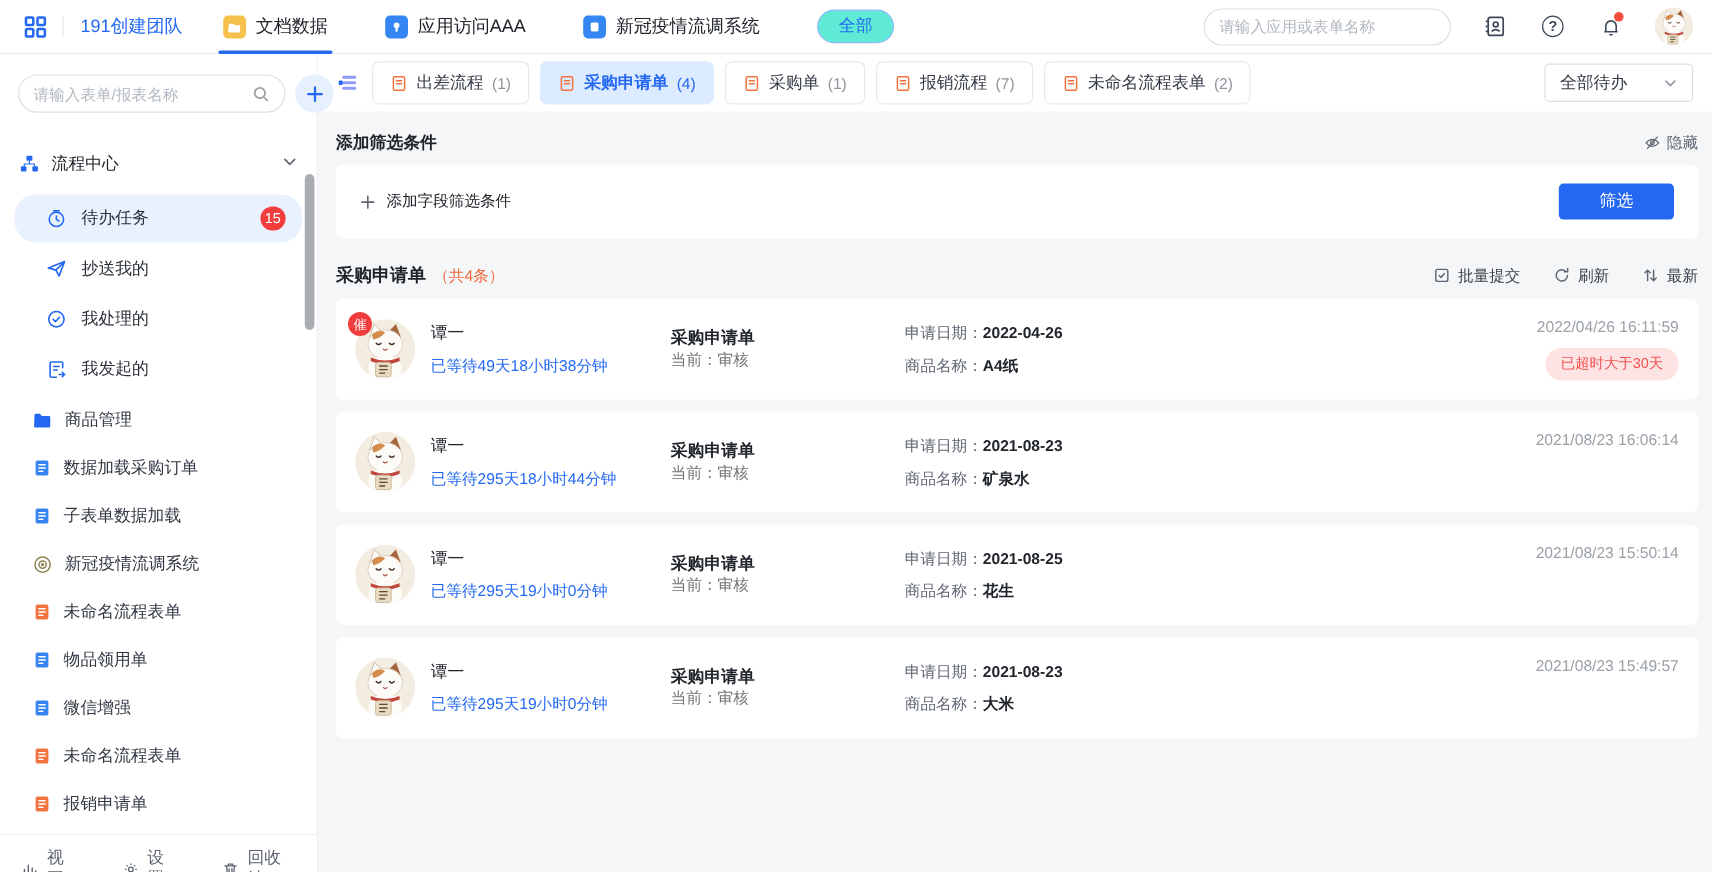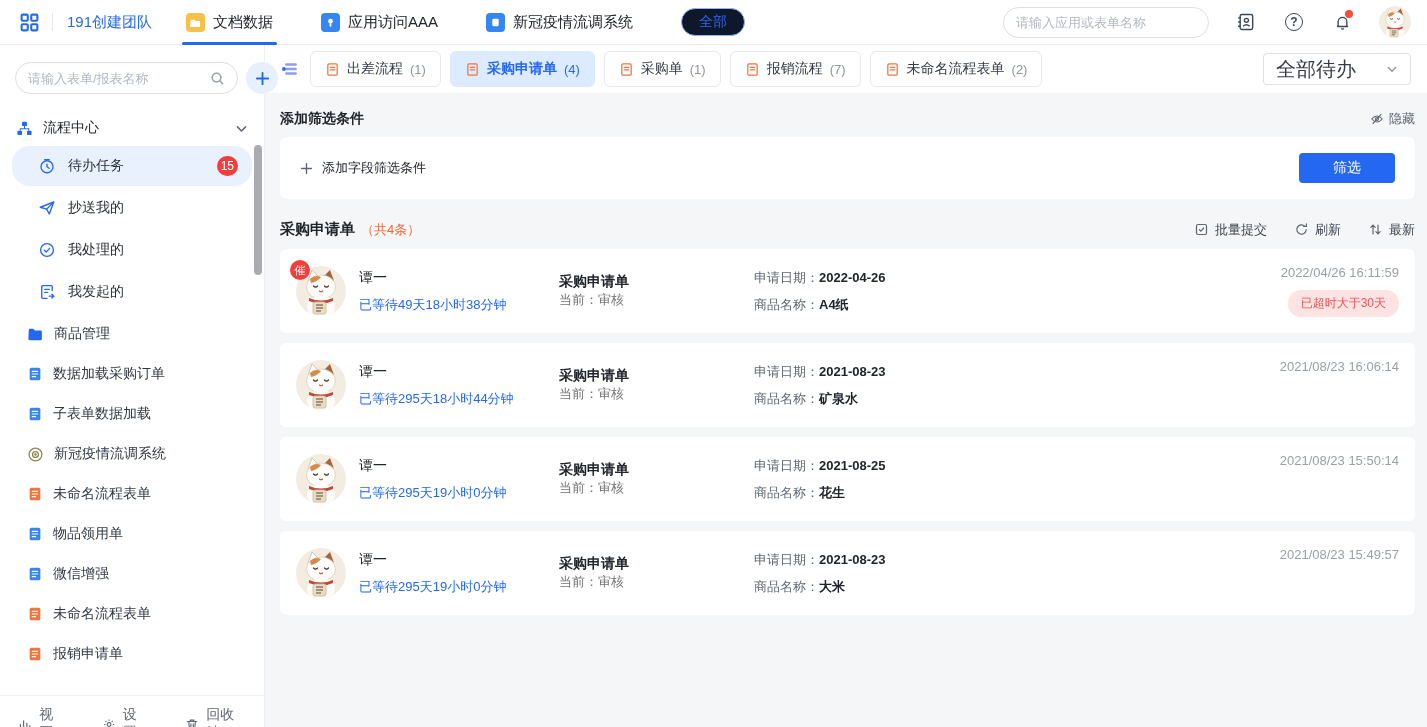--- a/index.html
+++ b/index.html
@@ -13,21 +13,21 @@
   .grid-btn { width:26px; height:26px; display:flex; align-items:center; justify-content:center; cursor:pointer; }
   .tb-divider { width:1px; height:18px; background:#e3e6ea; margin:0 14px 0 10px; }
   .team-name { color:#2468f2; font-size:15px; margin-right:34px; cursor:pointer; }
   .app-tab { display:flex; align-items:center; gap:8px; height:45px; position:relative;
     margin-right:48px; cursor:pointer; font-size:15px; color:#20242b; }
   .app-ico { width:19px; height:19px; border-radius:4px; display:flex; align-items:center; justify-content:center; }
   .app-ico.yellow { background:#f6c04d; }
   .app-ico.blue { background:#3585f2; }
   .app-tab.active::after { content:""; position:absolute; left:-4px; right:-4px; bottom:0;
     height:3px; background:#2468f2; border-radius:2px; }
-  .all-pill { border:1px solid #8db8fa; background:#0f172a; color:#2468f2; font-size:14px;
+  .all-pill { border:1px solid #8db8fa; background:#5eead4; color:#2468f2; font-size:14px;
     padding:4px 17px; border-radius:15px; cursor:pointer; }
   .tb-right { margin-left:auto; display:flex; align-items:center; gap:26px; }
   .tb-search { width:206px; height:31px; border:1px solid #dcdfe4; border-radius:16px;
     display:flex; align-items:center; padding:0 12px; gap:6px; }
   .tb-search input { border:0; outline:0; flex:1; font-size:13px; color:#333;
     font-family:inherit; background:transparent; }
   .tb-search input::placeholder { color:#b3b9c2; }
   .tb-icon { width:22px; height:22px; display:flex; align-items:center; justify-content:center;
     position:relative; cursor:pointer; color:#3c4757; }
   .help-circle { width:18px; height:18px; border:1.6px solid #3c4757; border-radius:50%;
@@ -42,21 +42,21 @@
   .sidebar { width:265px; background:#fff; border-right:1px solid #eef0f3; position:relative;
     padding-top:17px; flex-shrink:0; }
   .sb-search-row { display:flex; align-items:center; gap:8px; padding:0 15px; }
   .sb-search { flex:1; height:32px; border:1px solid #dcdfe4; border-radius:16px;
     display:flex; align-items:center; padding:0 12px; gap:6px; }
   .sb-search input { border:0; outline:0; flex:1; min-width:0; font-size:13px;
     font-family:inherit; background:transparent; }
   .sb-search input::placeholder { color:#b3b9c2; }
   .sb-plus { width:32px; height:32px; border-radius:50%; background:#e7f0ff; flex-shrink:0;
     display:flex; align-items:center; justify-content:center; cursor:pointer; }
-  .sb-section { display:flex; align-items:center; gap:10px; padding:0 16px; margin-top:18px;
+  .sb-section { display:flex; gap:10px; padding:0 16px; margin-top:34px;
     height:32px; font-size:14px; color:#20242b; cursor:pointer; }
   .sb-section .chev { margin-left:auto; }
   .sb-proc-item { display:flex; align-items:center; gap:12px; height:40px; margin:2px 12px;
     padding-left:26px; border-radius:18px; font-size:14px; color:#2a2f38; cursor:pointer; }
   .sb-proc-item.active { background:#e9f1ff; }
   .badge-red { margin-left:auto; margin-right:14px; min-width:20px; height:20px; border-radius:10px;
     background:#f23d3d; color:#fff; font-size:12px; display:flex; align-items:center; justify-content:center;
     padding:0 4px; }
   .sb-form-item { display:flex; align-items:center; gap:10px; height:40px; padding-left:27px;
     font-size:14px; color:#323843; cursor:pointer; }
@@ -68,21 +68,21 @@
 
   
   .main { flex:1; display:flex; flex-direction:column; background:#f4f6f8; min-width:0; }
   .tabs-row { height:48px; background:#fff; display:flex; align-items:center; padding:0 16px; gap:9px; }
   .flow-tab { height:36px; display:flex; align-items:center; gap:7px; padding:0 14px;
     background:#fff; border:1px solid #e7e9ee; border-radius:6px; cursor:pointer; font-size:14px; color:#333a45; }
   .flow-tab .cnt { font-size:13px; color:#8f959e; }
   .flow-tab.active { background:#dcebff; border-color:#dcebff; color:#2468f2; font-weight:bold; }
   .flow-tab.active .cnt { color:#2468f2; font-weight:normal; }
   .scope-select { margin-left:auto; height:32px; min-width:110px; border:1px solid #dcdfe4; border-radius:4px;
-    background:#fff; display:flex; align-items:center; gap:30px; padding:0 12px; font-size:20px;
+    background:#fff; display:flex; align-items:center; gap:30px; padding:0 12px; font-size:14px;
     color:#333a45; cursor:pointer; }
 
   .content { flex:1; padding:0 12px 0 15px; overflow:hidden; }
   .filter-head { display:flex; margin-top:17px; }
   .filter-head .t { font-size:14px; font-weight:bold; color:#20242b; }
   .hide-link { margin-left:auto; display:flex; align-items:center; gap:5px; font-size:13px;
     color:#5f6672; cursor:pointer; }
   .filter-card { margin-top:9px; background:#fff; border-radius:6px; height:62px;
     display:flex; align-items:center; padding:0 20px; }
   .add-field { display:flex; align-items:center; gap:9px; font-size:13px; color:#20242b; cursor:pointer; }

